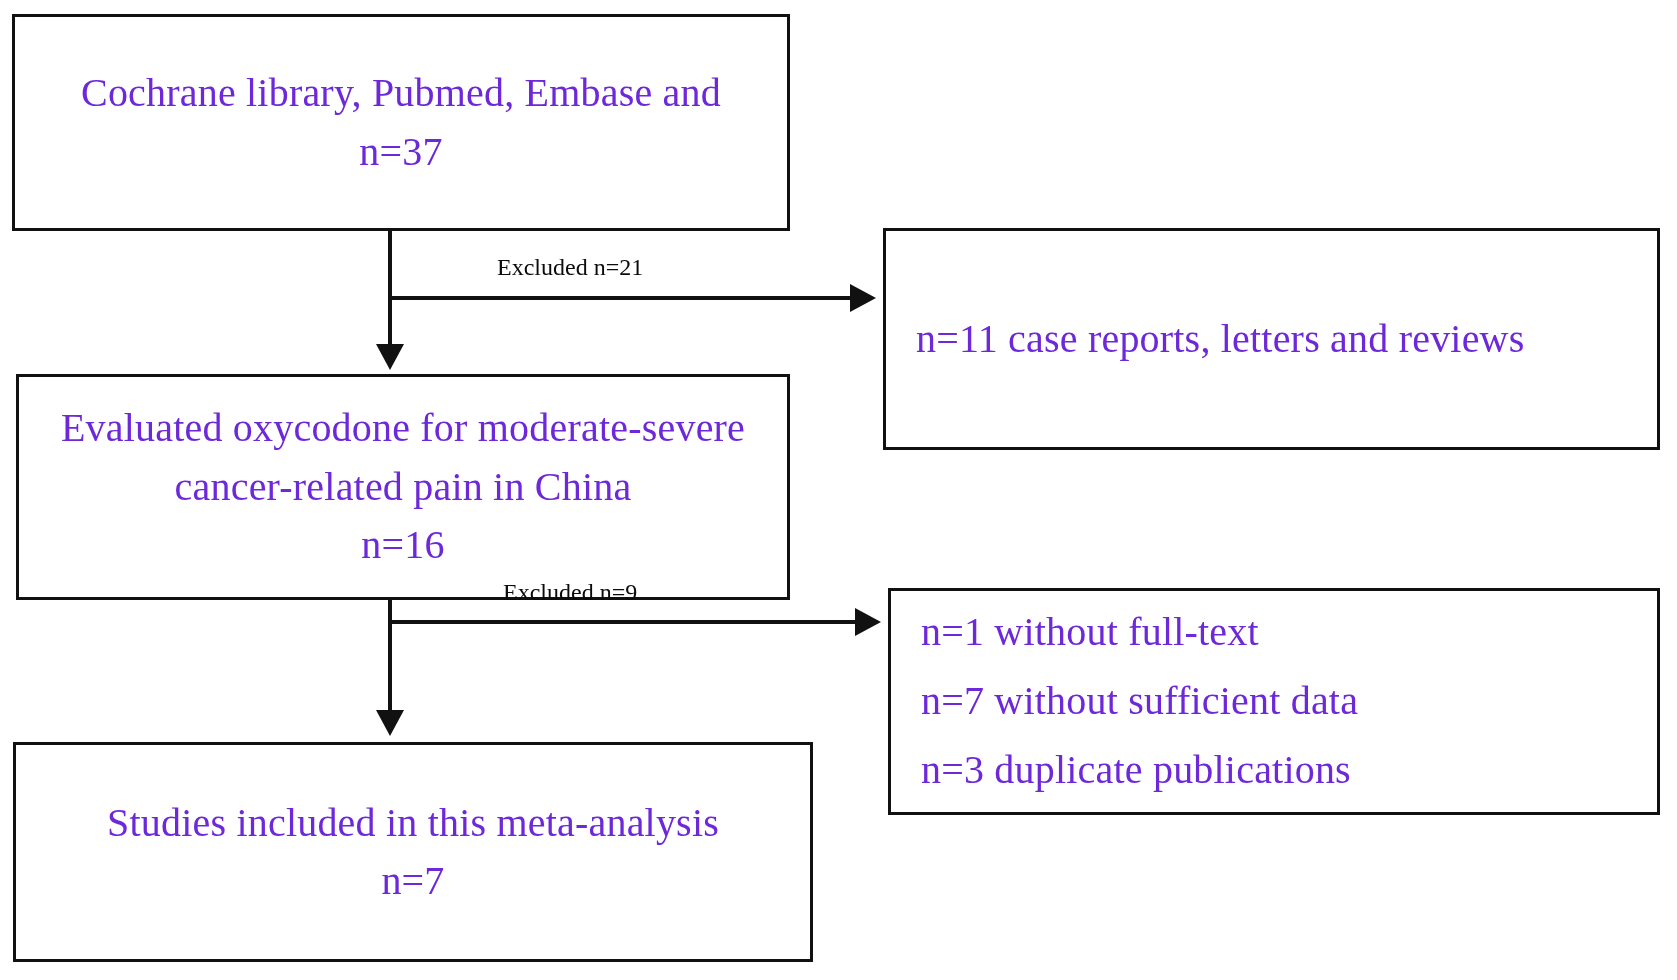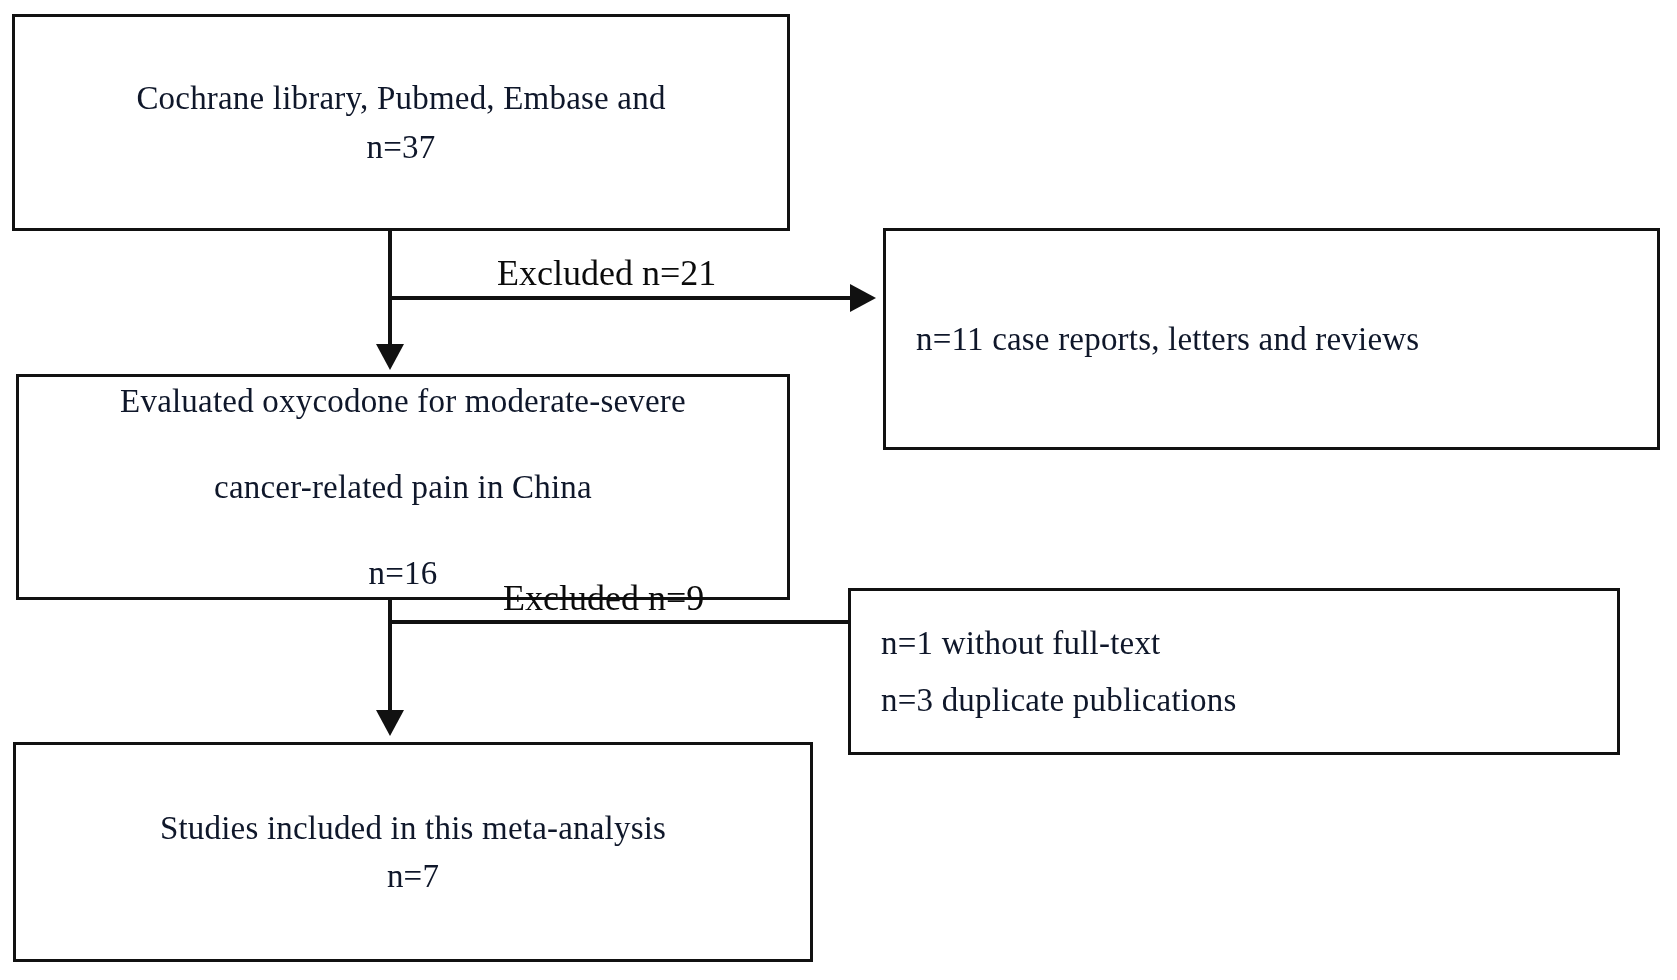--- a/index.html
+++ b/index.html
@@ -25,25 +25,25 @@
     border: 3px solid #111111;
     background: #ffffff;
     display: flex;
     flex-direction: column;
     justify-content: center;
   }
   .flow-box.center-text { align-items: center; }
   .flow-box.left-text   { align-items: flex-start; margin-top: 40px; }
 
   .box-line {
-    font-size: 33px;
+    font-size: 40px;
     line-height: 1.46;
     letter-spacing: 0.2px;
     white-space: nowrap;
-    color: #0f172a;
+    color: #6d28d9;
   }
   .left-text .box-line {
     padding-left: 30px;
     line-height: 1.72;
   }
 
   
   .v-line, .h-line {
     position: absolute;
     background: #111111;
@@ -63,21 +63,21 @@
     position: absolute;
     width: 0;
     height: 0;
     border-top: 14px solid transparent;
     border-bottom: 14px solid transparent;
     border-left: 26px solid #111111;
   }
 
   .edge-label {
     position: absolute;
-    font-size: 36px;
+    font-size: 24px;
     line-height: 1;
     white-space: nowrap;
     color: #0b0b0b;
   }
 </style>
 </head>
 <body>
 
 <div id="canvas">
 
@@ -90,35 +90,36 @@
   <div class="arrow-down" style="left:376px; top:344px;"></div>
 
   <div class="h-line" style="left:390px; top:296px; width:463px;"></div>
   <div class="arrow-right" style="left:850px; top:284px;"></div>
   <div class="edge-label" style="left:497px; top:255px;">Excluded n=21</div>
 
   <div class="flow-box left-text" style="left:883px; top:188px; width:777px; height:222px;">
     <div class="box-line">n=11 case reports, letters and reviews</div>
   </div>
 
-  <div class="flow-box center-text" style="left:16px; top:374px; width:774px; height:226px;justify-content:space-between;">
+  <div class="flow-box center-text" style="left:16px; top:374px; width:774px; height:226px;">
     <div class="box-line">Evaluated oxycodone for moderate-severe</div>
     <div class="box-line">cancer-related pain in China</div>
     <div class="box-line">n=16</div>
   </div>
 
   <div class="v-line" style="left:388px; top:600px; height:116px;"></div>
   <div class="arrow-down" style="left:376px; top:710px;"></div>
 
   <div class="h-line" style="left:390px; top:620px; width:468px;"></div>
   <div class="arrow-right" style="left:855px; top:608px;"></div>
   <div class="edge-label" style="left:503px; top:580px;font-family:Liberation Serif, serif;">Excluded n=9</div>
 
-  <div class="flow-box left-text" style="left:848px; top:548px; width:772px; height:167px;">
+  <div class="flow-box left-text" style="left:888px; top:548px; width:772px; height:227px;">
     <div class="box-line">n=1 without full-text</div>
+    <div class="box-line">n=7 without sufficient data</div>
     <div class="box-line">n=3 duplicate publications</div>
   </div>
 
   <div class="flow-box center-text" style="left:13px; top:742px; width:800px; height:220px;">
     <div class="box-line">Studies included in this meta-analysis</div>
     <div class="box-line">n=7</div>
   </div>
 
 </div>
 

